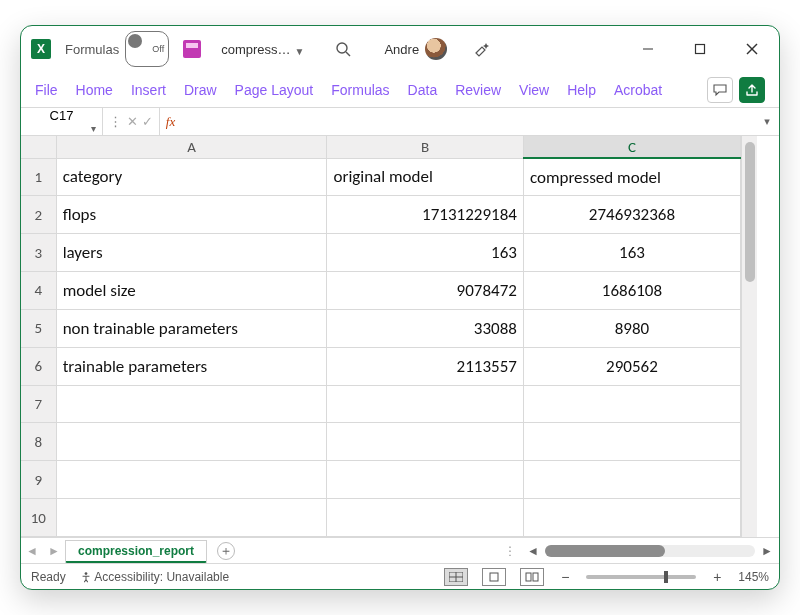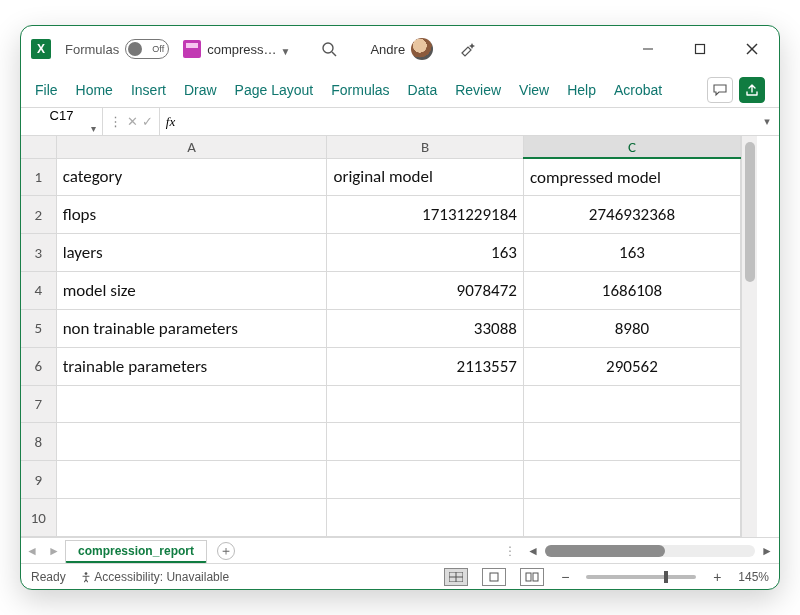--- a/index.html
+++ b/index.html
@@ -29,59 +29,59 @@
     color:#444;
   }
   .xl-logo {
     width:20px;height:20px;background:#107c41;color:#fff;
     font-weight:700;font-size:12px;display:flex;align-items:center;
     justify-content:center;border-radius:2px;
   }
   .autosave-group { display:flex; align-items:center; gap:6px; margin-left:8px; font-size:13px; color:#555;}
   .toggle {
     width:44px;height:20px;border:1px solid #777;border-radius:10px;
-    background:#fff;display:flex;align-items:center;padding:1px;
+    background:#fff;display:flex;align-items:center;padding:17px;
     font-size:9px;color:#555;justify-content:flex-end;padding-right:4px;position:relative;
   }
   .toggle::before{
     content:"";width:14px;height:14px;border-radius:7px;background:#777;
     position:absolute;left:2px;top:2px;
   }
   .save-ico{
     width:18px;height:18px;background:#c239b3;display:inline-block;border-radius:2px;
     margin-left:8px; position:relative;
   }
   .save-ico::after{content:"";position:absolute;left:3px;top:3px;width:12px;height:5px;background:#f6c6ef;}
-  .filetab{display:flex;align-items:flex-end;gap:4px;font-size:13px;color:#333;}
+  .filetab{display:flex;align-items:flex-end;gap:4px;margin-left:14px;font-size:13px;color:#333;}
   .chev{font-size:10px;color:#666;}
   .searchbtn{margin-left:18px;width:30px;height:30px;display:flex;align-items:center;justify-content:center;border-radius:4px;}
   .user{display:flex;align-items:center;gap:6px;margin-left:20px;font-size:13px;color:#333;}
   .avatar{width:22px;height:22px;border-radius:11px;background:radial-gradient(circle at 40% 35%, #e8c5a0 35%, #8b5a3c 36%, #8b5a3c 60%, #555 61%);}
   .title-spacer{flex:1;}
   .winbtn{width:46px;height:40px;display:flex;align-items:center;justify-content:center;color:#333;}
   .winbtn svg{width:12px;height:12px;}
 
   
   .ribbon{
     display:flex;align-items:center;gap:18px;
     height:36px;padding:0 14px;border-bottom:1px solid #d9d9d9;
-    font-size:14px;color:#0f766e;
+    font-size:14px;color:#8b5cf6;
   }
   .ribbon .tab{cursor:default;}
   .rib-right{margin-left:auto;display:flex;gap:6px;align-items:center;}
   .rib-ico{width:26px;height:26px;border:1px solid #ccc;border-radius:4px;display:flex;align-items:center;justify-content:center;font-size:13px;color:#555;}
   .rib-share{background:#107c41;border-color:#107c41;color:#fff;}
 
   
   .fxrow{display:flex;align-items:center;height:28px;border-bottom:1px solid #d9d9d9;}
   .namebox{width:82px;height:100%;border-right:1px solid #d9d9d9;display:flex;align-items:center;padding:0 6px;font-size:13px;flex-direction:column;}
   .namebox .dd{margin-left:auto;font-size:10px;color:#666;}
   .fxctl{display:flex;align-items:center;gap:4px;padding:0 6px;border-right:1px solid #d9d9d9;height:100%;color:#888;}
   .fxctl .dots{letter-spacing:1px;}
-  .fxlabel{font-style:italic;font-family:"Times New Roman",serif;color:#000000;padding:0 6px;}
+  .fxlabel{font-style:italic;font-family:"Times New Roman",serif;color:#c2410c;padding:0 6px;}
   .fxinput{flex:1;height:100%;border:none;outline:none;font-size:13px;padding:0 6px;}
   .fxexp{width:24px;text-align:center;color:#666;font-size:11px;}
 
   
   .gridwrap{flex:1;display:flex;overflow:hidden;position:relative;}
   table.sheet{border-collapse:collapse;table-layout:fixed;width:720px;}
   table.sheet th, table.sheet td{
     border:1px solid #d9d9d9;height:28px;padding:0 6px;font-size:17px;
     font-family:Calibri,"Segoe UI",Arial,sans-serif;
     color:#111;background:#fff;overflow:hidden;white-space:nowrap;

